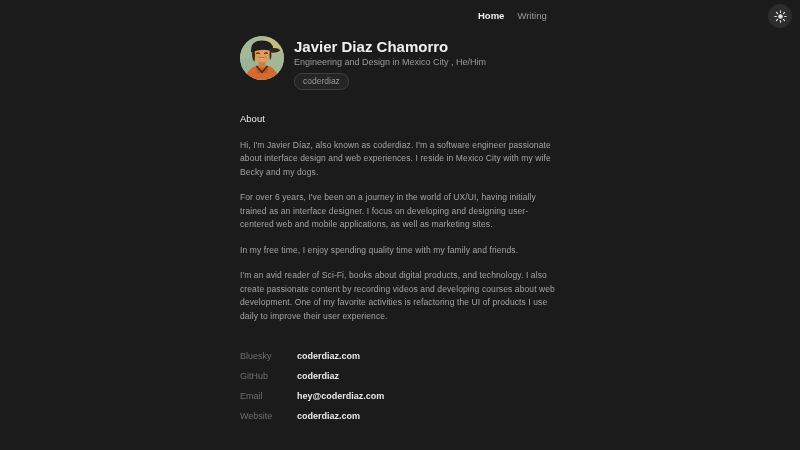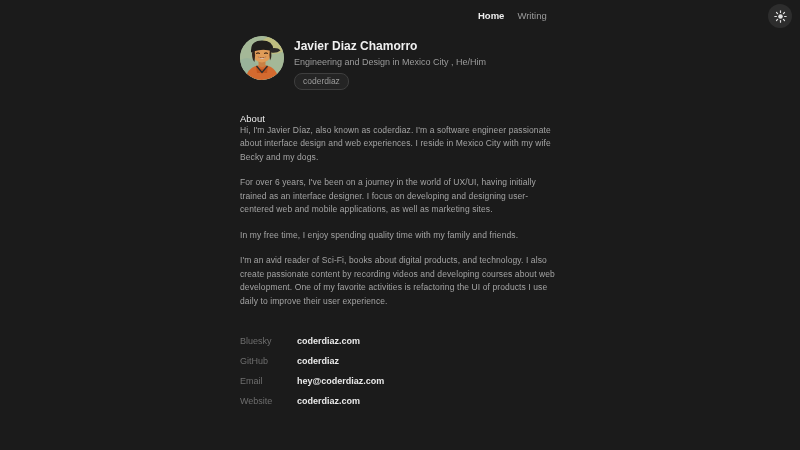--- a/index.html
+++ b/index.html
@@ -33,42 +33,42 @@
   
   .container { width: 320px; margin: 0 auto; }
 
   .profile { display: flex; gap: 10px; margin-top: 2px; }
   .avatar {
     width: 44px; height: 44px; border-radius: 50%;
     overflow: hidden; flex-shrink: 0; background: #a4b897;
   }
   .profile-info { padding-top: 4px; }
   .profile-name {
-    margin: 0; font-size: 12px; line-height: 13px;
+    margin: 0; font-size: 15px; line-height: 13px;
     font-weight: 700; color: #f0f0f0;
   }
   .tagline { margin: 4px 0 0; font-size: 9px; line-height: 10px; color: #9b9b9b; }
   .badge {
     display: inline-block; margin-top: 6px;
     font-size: 8.5px; line-height: 1; color: #9b9b9b;
     background: #242424; border: 1px solid #3e3e3e;
     border-radius: 8px; padding: 3px 8px;
   }
 
   .section-heading {
     margin: 0; font-size: 9.5px; line-height: 11px;
     font-weight: 400; color: #ededed;
   }
 
   .about { margin-top: 23px; }
   .about p {
     margin: 12px 0 0; font-size: 8.5px; line-height: 13.5px;
     color: #a4a4a4; letter-spacing: 0.1px;
   }
-  .about p:first-of-type { margin-top: 0; }
+  .about p:first-of-type { margin-top: 15px; }
   .heart { color: #f5a33b; font-size: 9px; }
 
   .contact { margin-top: 23px; }
   .contact-rows { margin-top: 5px; }
   .contact-row { display: flex; align-items: center; height: 20px; font-size: 9px; }
   .contact-label { width: 57px; color: #6e6e6e; flex-shrink: 0; }
   .contact-value { color: #e9e9e9; font-weight: 700; text-decoration: none; cursor: pointer; }
 </style>
 </head>
 <body>

